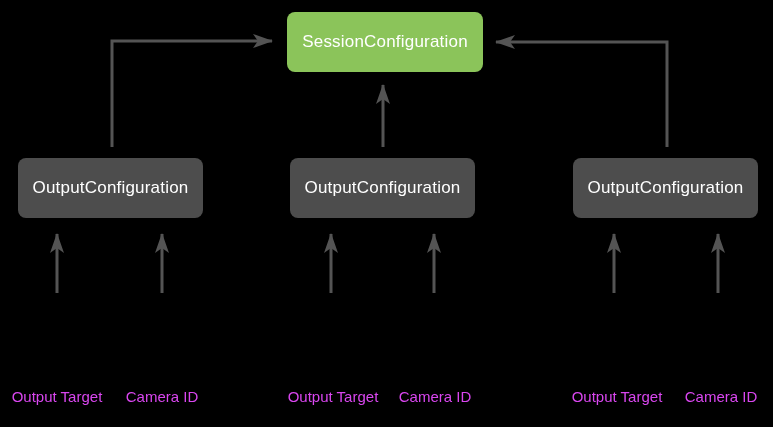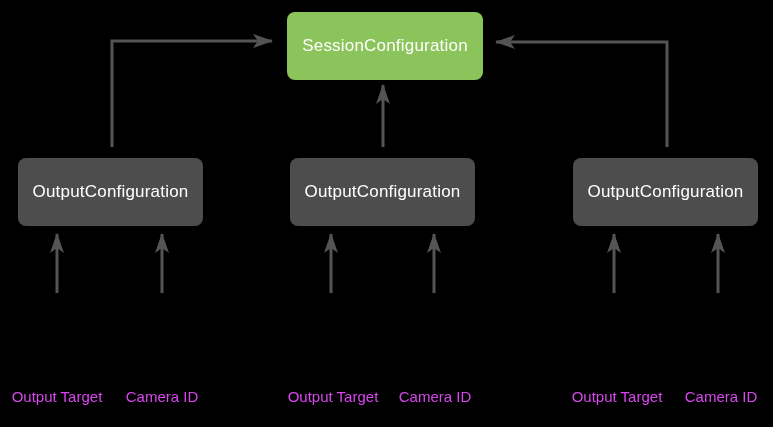--- a/index.html
+++ b/index.html
@@ -6,21 +6,21 @@
   .canvas{
     position:relative;
     width:773px;height:427px;
     background:#000000;
     overflow:hidden;
     font-family:"Liberation Sans",sans-serif;
   }
   .arrows{position:absolute;left:0;top:0;width:773px;height:427px;}
   .node{
     position:absolute;
-    height:68px;
+    height:60px;
     display:flex;align-items:center;justify-content:center;
     border-radius:8px;
     color:#ffffff;
     font-size:17px;
     letter-spacing:0.2px;
     white-space:nowrap;
   }
   .session{left:287px;top:12px;width:196px;background:#8BC45A;}
   .output{top:158px;width:185px;background:#4D4D4D;}
   .out-1{left:18px;}

